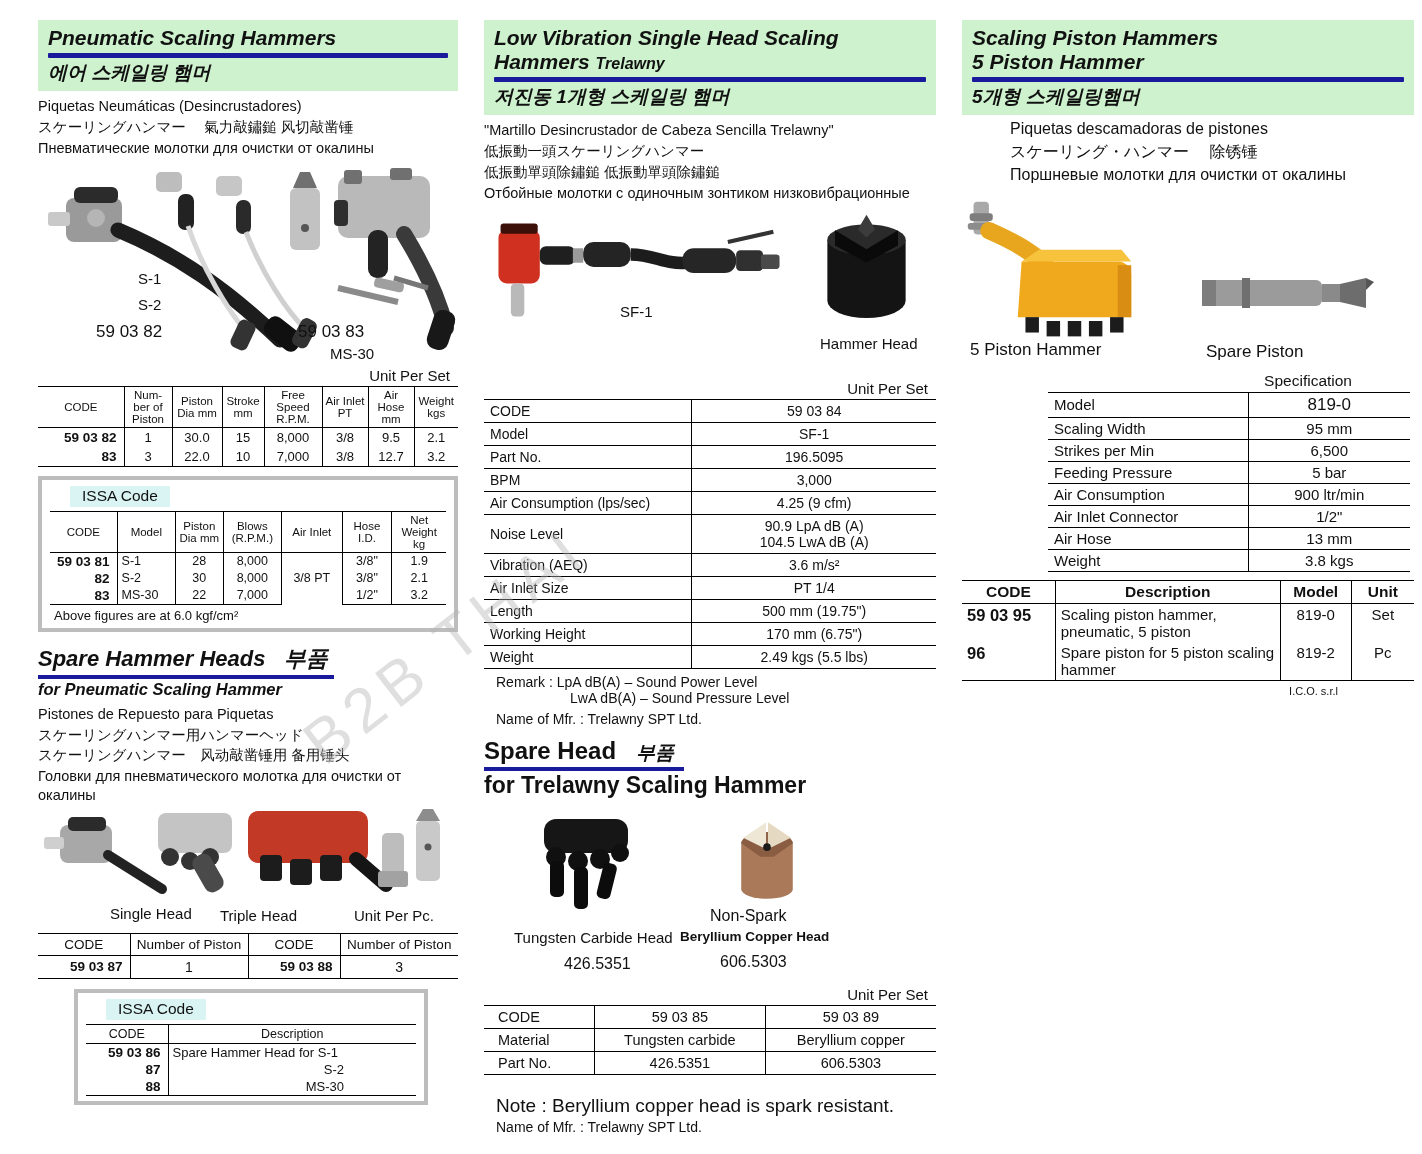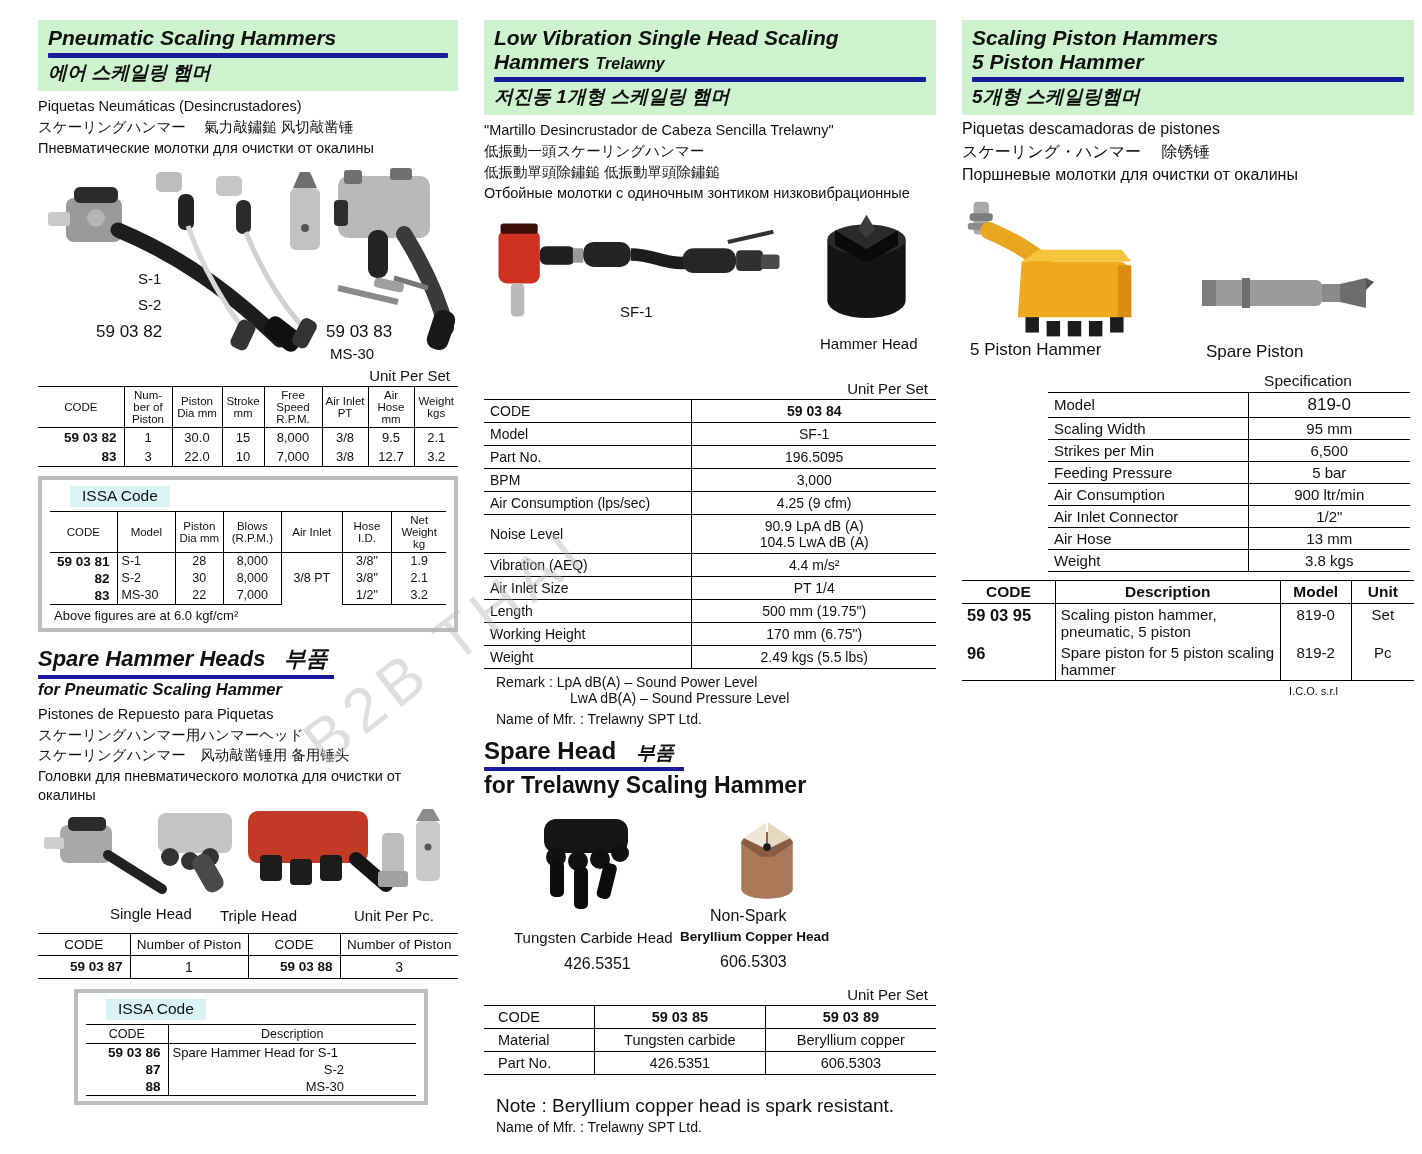--- a/index.html
+++ b/index.html
@@ -70,21 +70,21 @@
   .ti2 .dcol{border-left:1px solid #000;}
   .ti2 tbody tr:last-child td{border-bottom:1.5px solid #000;}
   .ti2 .desc-r{text-align:right;padding-right:72px;}
 
   
   .kv{width:100%;font-size:14px;}
   .kv td{border-top:1px solid #000;padding:3px 6px;}
   .kv td.v{border-left:1px solid #000;text-align:center;white-space:pre-line;}
   .kv tbody tr:last-child td{border-bottom:1px solid #000;}
   .kv .l{width:46%;}
-  .bold{font-weight:700;}
+  .bold{font-weight:400;}
 
   .remark{font-size:14px;margin-top:5px;padding-left:12px;}
   .remark .ind{padding-left:74px;}
   .mfr{font-size:14px;margin-top:5px;padding-left:12px;}
 
   .sh{font-size:24px;font-weight:700;display:inline-block;border-bottom:4px solid #1a1a9c;
       padding:0 10px 1px 0;margin-top:10px;}
   .sh2{font-size:23px;font-weight:700;margin-top:1px;}
 
   
@@ -165,21 +165,21 @@
         <rect x="330" y="70" width="20" height="48" rx="9" fill="#232323"></rect>
         <path d="M366,74 C385,105 400,135 408,168" stroke="#3a3a3a" stroke-width="16" fill="none" stroke-linecap="round"></path>
         <rect x="392" y="150" width="22" height="40" rx="9" fill="#181818" transform="rotate(18 403 170)"></rect>
         <path d="M300,128 l60,14" stroke="#8a8a8a" stroke-width="6"></path>
         <rect x="336" y="120" width="30" height="10" rx="4" fill="#9f9f9f" transform="rotate(12 351 125)"></rect>
         <path d="M356,118 l34,10" stroke="#777777" stroke-width="5"></path>
       </svg>
       <span class="plabel" style="left:100px;top:110px;">S-1</span>
       <span class="plabel" style="left:100px;top:136px;">S-2</span>
       <span class="plabel code" style="left:58px;top:162px;">59 03 82</span>
-      <span class="plabel code" style="left:288px;top:162px;">59 03 83</span>
+      <span class="plabel code" style="left:260px;top:162px;">59 03 83</span>
       <span class="plabel" style="left:292px;top:185px;">MS-30</span>
     </div>
 
     <div class="unit">Unit Per Set</div>
 
     <table class="t1">
       <colgroup>
           <col style="width:86px">
           <col style="width:48px">
           <col style="width:50px">
@@ -434,21 +434,21 @@
             <td class="l">Air Consumption (lps/sec)</td>
             <td class="v">4.25 (9 cfm)</td>
           </tr>
         <tr>
             <td class="l">Noise Level</td>
             <td class="v">90.9 LpA dB (A)
 104.5 LwA dB (A)</td>
           </tr>
         <tr>
             <td class="l">Vibration (AEQ)</td>
-            <td class="v">4.4 m/s²</td>
+            <td class="v">3.6 m/s²</td>
           </tr>
         <tr>
             <td class="l">Air Inlet Size</td>
             <td class="v">PT 1/4</td>
           </tr>
         <tr>
             <td class="l">Length</td>
             <td class="v">500 mm (19.75")</td>
           </tr>
         <tr>
@@ -529,21 +529,21 @@
     <div class="mfr" style="margin-top:2px;">Name of Mfr. : Trelawny SPT Ltd.</div>
   </div>
 
   <div class="c3">
     <div class="hd">
       <div class="hd-en">Scaling Piston Hammers</div>
       <div class="hd-en">5 Piston Hammer</div>
       <div class="rule"></div>
       <div class="hd-kr">5개형 스케일링햄머</div>
     </div>
-    <div class="sub" style="margin-top:4px;font-size:16px;">
+    <div class="sub" style="margin-top:4px;font-size:16px;margin-left:48px;">
       <div>Piquetas descamadoras de pistones</div>
       <div>スケーリング・ハンマー　 除锈锤</div>
       <div>Поршневые молотки для очистки от окалины</div>
     </div>
 
     <div class="photo" style="height:172px;margin-top:8px;">
       <svg viewBox="0 0 260 160" width="250" height="154" style="position:absolute;left:0;top:0;">
         <rect x="12" y="8" width="16" height="34" rx="4" fill="#a9a9a9"></rect>
         <rect x="8" y="20" width="24" height="8" rx="3" fill="#7e7e7e"></rect>
         <rect x="6" y="30" width="28" height="7" rx="3" fill="#8c8c8c"></rect>

